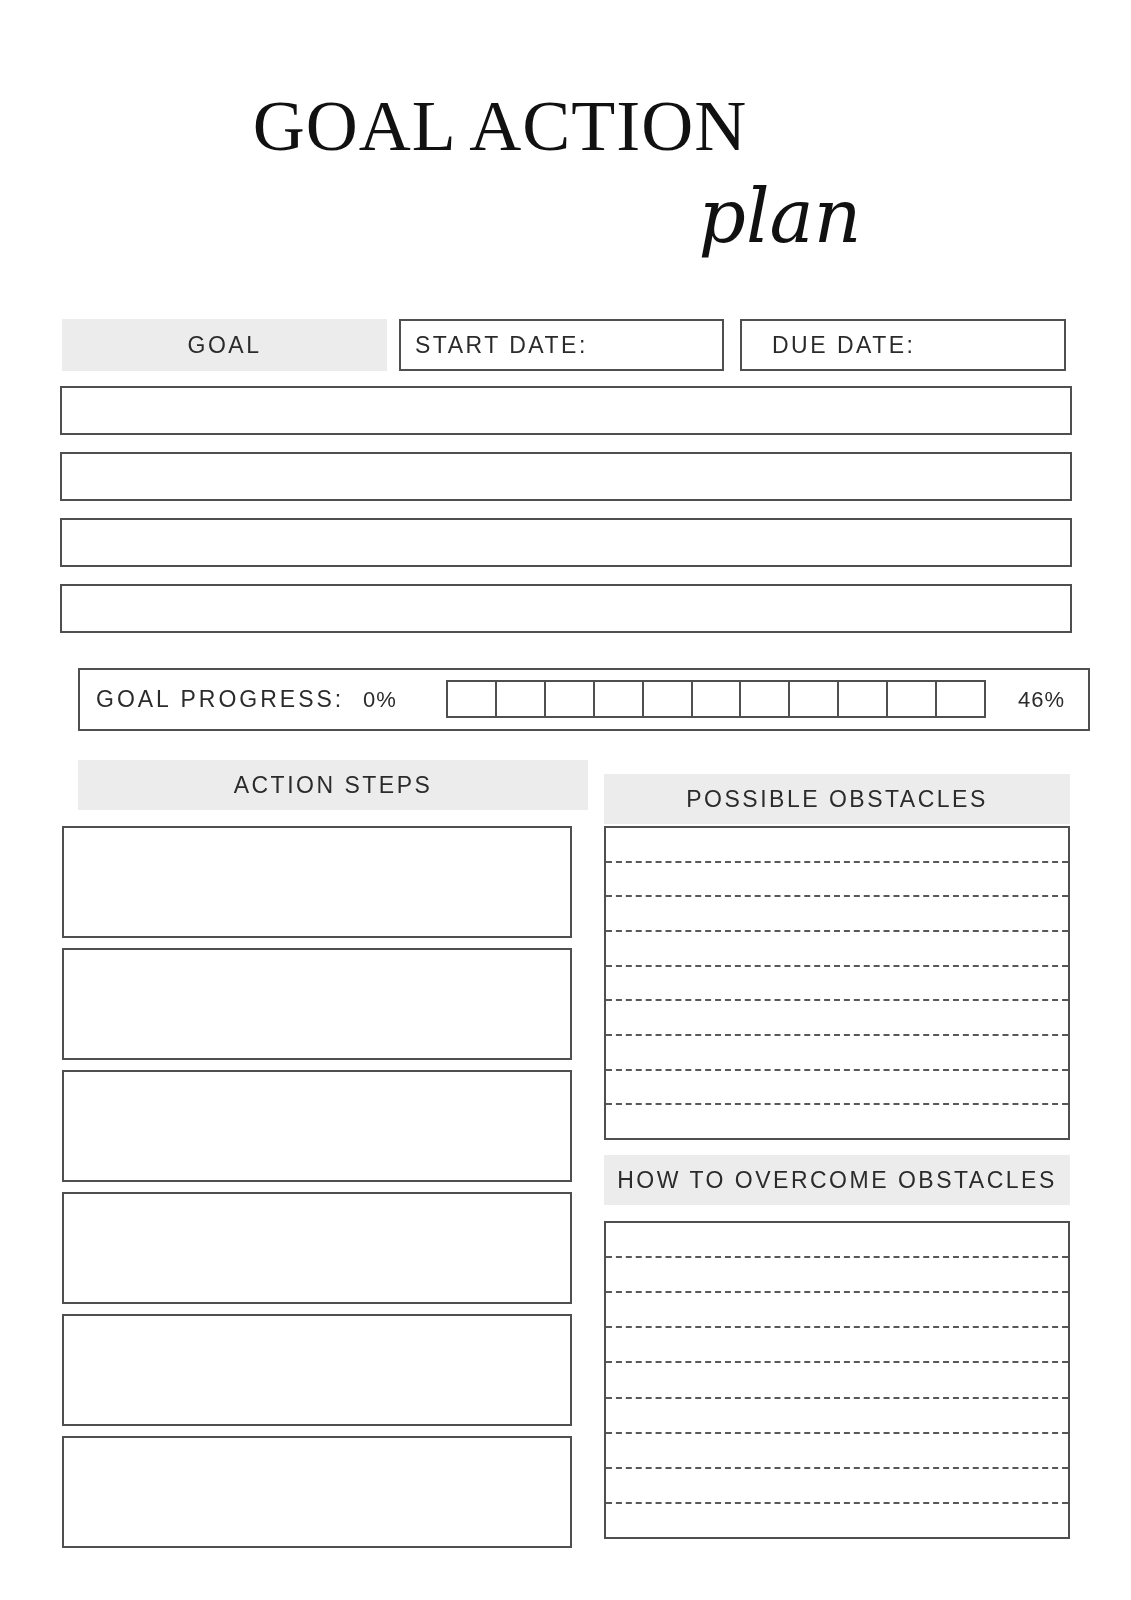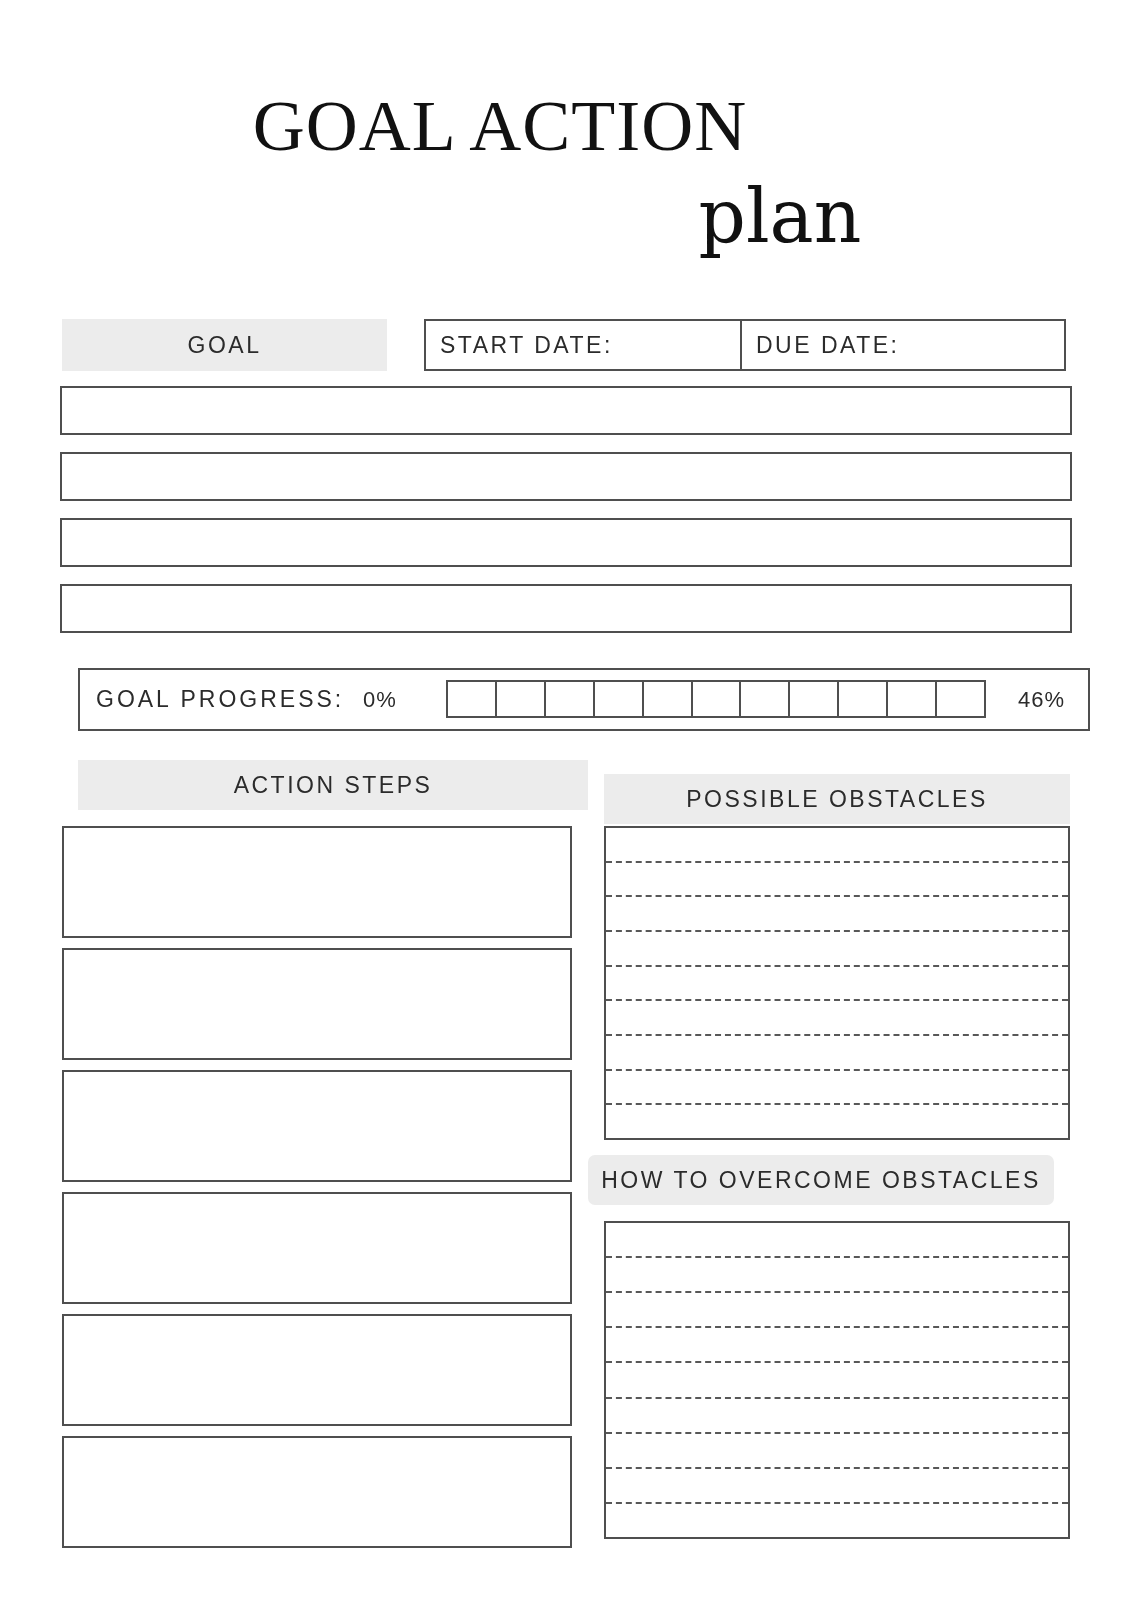--- a/index.html
+++ b/index.html
@@ -15,32 +15,32 @@
     font-family:"Liberation Sans",sans-serif;color:var(--text);
   }
   
   .title-main{
     position:absolute;left:0;top:76px;width:1000px;text-align:center;
     font-family:"Liberation Serif",serif;font-size:72px;line-height:100px;
     color:var(--title);letter-spacing:1px;white-space:nowrap;
   }
   .title-script{
     position:absolute;left:640px;top:168px;width:280px;text-align:center;
-    font-family:"DejaVu Serif",serif;font-size:74px;line-height:96px;
+    font-family:"DejaVu Serif",serif;font-style:italic;font-size:74px;line-height:96px;
     color:var(--title);
   }
   
   .label-box{
     position:absolute;top:319px;height:52px;box-sizing:border-box;
     display:flex;align-items:center;
     font-size:23px;letter-spacing:2.5px;
   }
   .goal-label{left:62px;width:325px;background:var(--header-bg);justify-content:center;}
-  .start-date{left:399px;width:325px;border:2px solid var(--border);padding-left:14px;background:#fff;margin-left:25px;}
-  .due-date{left:740px;width:326px;border:2px solid var(--border);padding-left:14px;background:#fff;}
+  .start-date{left:399px;width:325px;border:2px solid var(--border);padding-left:14px;background:#fff;}
+  .due-date{left:740px;width:326px;border:2px solid var(--border);padding-left:30px;background:#fff;}
   
   .goal-lines{position:absolute;left:60px;top:386px;width:1012px;}
   .goal-lines .write-box{
     height:49px;margin-bottom:17px;border:2px solid var(--border);
     box-sizing:border-box;background:#fff;
   }
   
   .progress-box{
     position:absolute;left:78px;top:668px;width:1012px;height:63px;
     border:2px solid var(--border);box-sizing:border-box;background:#fff;
@@ -55,21 +55,21 @@
   .progress-cells .cell{flex:1;}
   .progress-cells .cell + .cell{border-left:2px solid var(--border);}
   
   .section-header{
     position:absolute;height:50px;background:var(--header-bg);
     display:flex;align-items:center;justify-content:center;
     font-size:23px;letter-spacing:2.5px;box-sizing:border-box;white-space:nowrap;
   }
   .hdr-action{left:62px;top:760px;width:510px;margin-left:16px;}
   .hdr-obstacles{left:604px;top:760px;width:466px;margin-top:14px;}
-  .hdr-overcome{left:588px;top:1155px;width:466px;border-radius:7px;}
+  .hdr-overcome{left:604px;top:1155px;width:466px;}
   
   .action-steps{position:absolute;left:62px;top:826px;width:510px;}
   .action-steps .step-box{
     height:112px;margin-bottom:10px;border:2px solid var(--border);
     box-sizing:border-box;background:#fff;
   }
   
   .lined-box{
     position:absolute;left:604px;width:466px;border:2px solid var(--border);
     box-sizing:border-box;display:flex;flex-direction:column;background:#fff;

